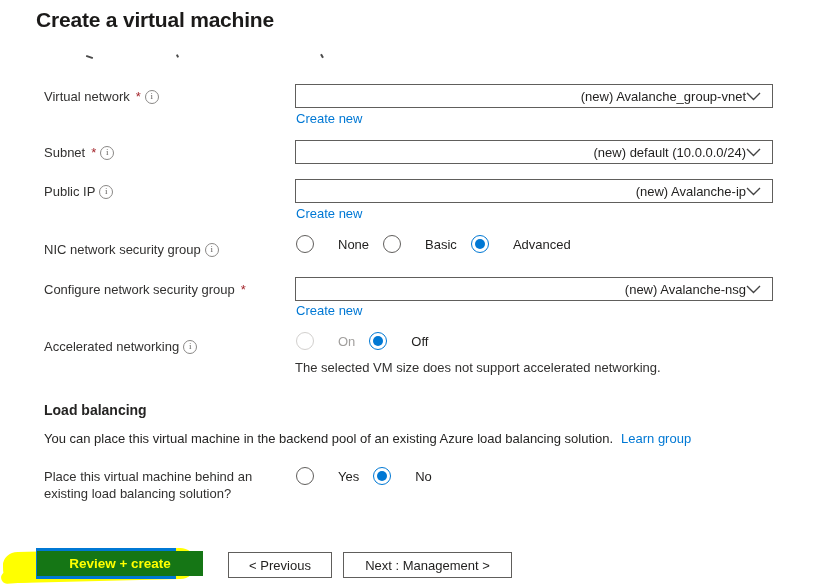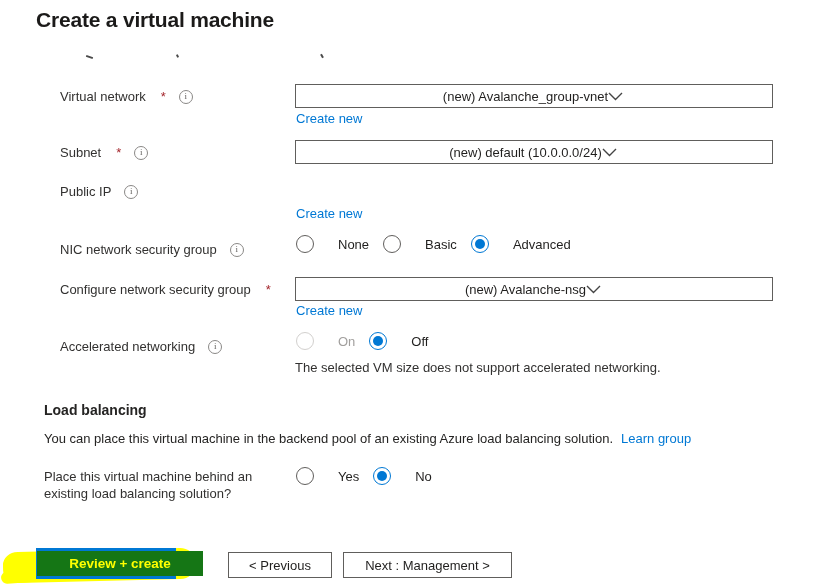--- a/index.html
+++ b/index.html
@@ -8,25 +8,25 @@
   .page { position:relative; width:828px; height:586px; background:#fff; overflow:hidden; }
 
   .title { position:absolute; left:36px; top:8px; font-size:21px; font-weight:700; color:#1b1a19; letter-spacing:-0.2px; }
 
   
   .remnant { position:absolute; background:#4a4a4a; height:2px; }
   .remnant.r1 { left:86px;  top:56px; width:7px; transform:rotate(18deg); }
   .remnant.r2 { left:176px; top:55px; width:3px; transform:rotate(65deg); }
   .remnant.r3 { left:320px; top:55px; width:4px; transform:rotate(60deg); }
 
-  .row-label { position:absolute; left:60px; display:flex; align-items:center; gap:13px; font-size:13px; color:#323130; white-space:nowrap; }
+  .row-label { position:absolute; left:44px; display:flex; align-items:center; gap:4px; font-size:13px; color:#323130; white-space:nowrap; }
   .req { color:#a4262c; margin-left:2px; }
   .info-icon { width:14px; height:14px; min-width:14px; border:1px solid #8a8886; border-radius:50%; color:#605e5c; font-size:9px; line-height:1; display:inline-flex; align-items:center; justify-content:center; font-family:"Liberation Serif", serif; cursor:default; }
 
-  .dropdown { position:absolute; left:295px; width:478px; height:24px; background:#fff; border:1px solid #605e5c; display:flex; align-items:center; justify-content:center; padding:0 11px 0 9px; font-size:13px; color:#201f1e; cursor:pointer; }
+  .dropdown { position:absolute; left:295px; width:478px; height:24px; background:#fff; border:1px solid #605e5c; display:flex; align-items:center; justify-content:flex-end; padding:0 11px 0 9px; font-size:13px; color:#201f1e; cursor:pointer; }
   .dropdown .chev { display:flex; align-items:center; }
 
   .create-new { position:absolute; left:296px; font-size:13px; color:#0078d4; cursor:pointer; white-space:nowrap; }
 
   .radio-group { position:absolute; left:296px; display:flex; align-items:center; gap:14px; font-size:13px; color:#201f1e; }
   .radio { display:flex; align-items:center; gap:24px; cursor:pointer; }
   .rc { width:18px; height:18px; border:1px solid #605e5c; border-radius:50%; background:#fff; position:relative; }
   .rc.sel { border-color:#0078d4; }
   .rc.sel::after { content:""; position:absolute; left:3px; top:3px; width:10px; height:10px; border-radius:50%; background:#0078d4; }
   .rc.dis { border-color:#d2d0ce; }
@@ -85,20 +85,28 @@
     <span class="chev">
       <svg width="15" height="9" viewBox="0 0 15 9">
           <path d="M1 1 L7.5 7.5 L14 1" stroke="#444" stroke-width="1.4" fill="none"></path>
         </svg>
     </span>
   </div>
 
   <div class="row-label" style="top:184px">
     <span>Public IP</span>
     <span class="info-icon">i</span>
+  </div>
+  <div class="dropdown" style="top:179px">
+    <span>(new) Avalanche-ip</span>
+    <span class="chev">
+      <svg width="15" height="9" viewBox="0 0 15 9">
+          <path d="M1 1 L7.5 7.5 L14 1" stroke="#444" stroke-width="1.4" fill="none"></path>
+        </svg>
+    </span>
   </div>
   <div class="create-new" style="top:206px">Create new</div>
 
   <div class="row-label" style="top:242px">
     <span>NIC network security group</span>
     <span class="info-icon">i</span>
   </div>
   <div class="radio-group" style="top:235px">
     <span class="radio">
       <span class="rc"></span>

